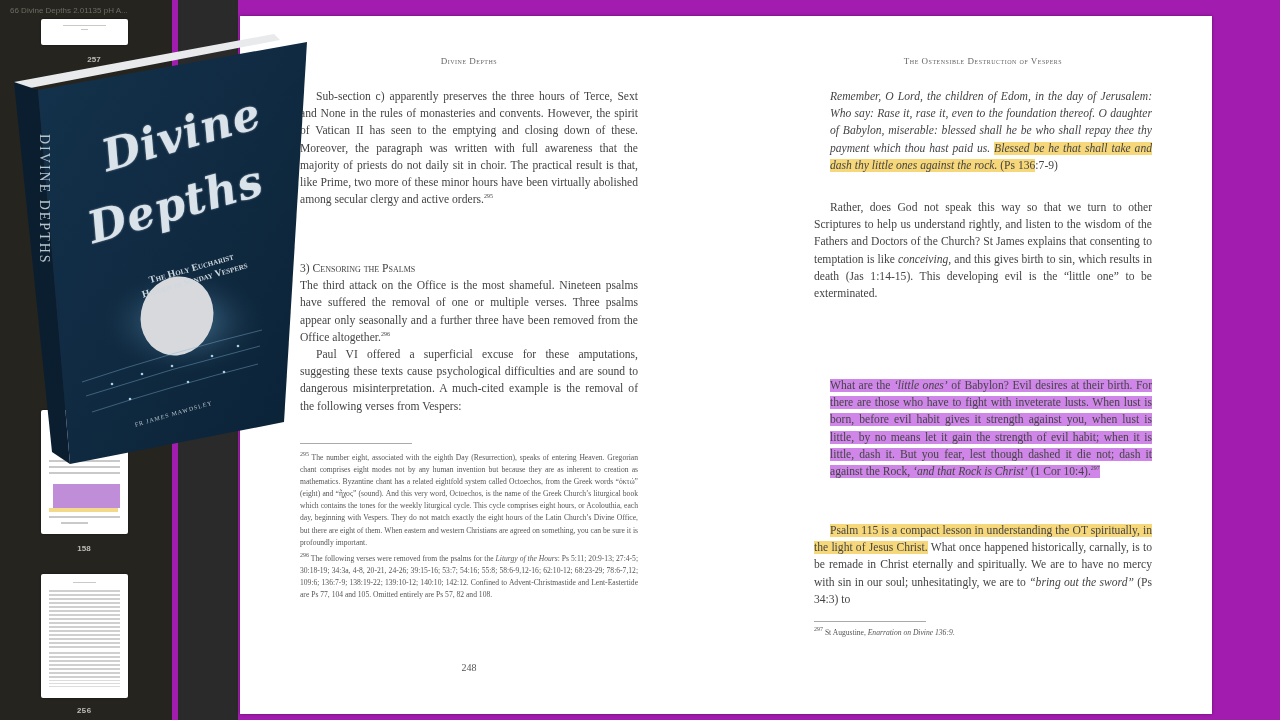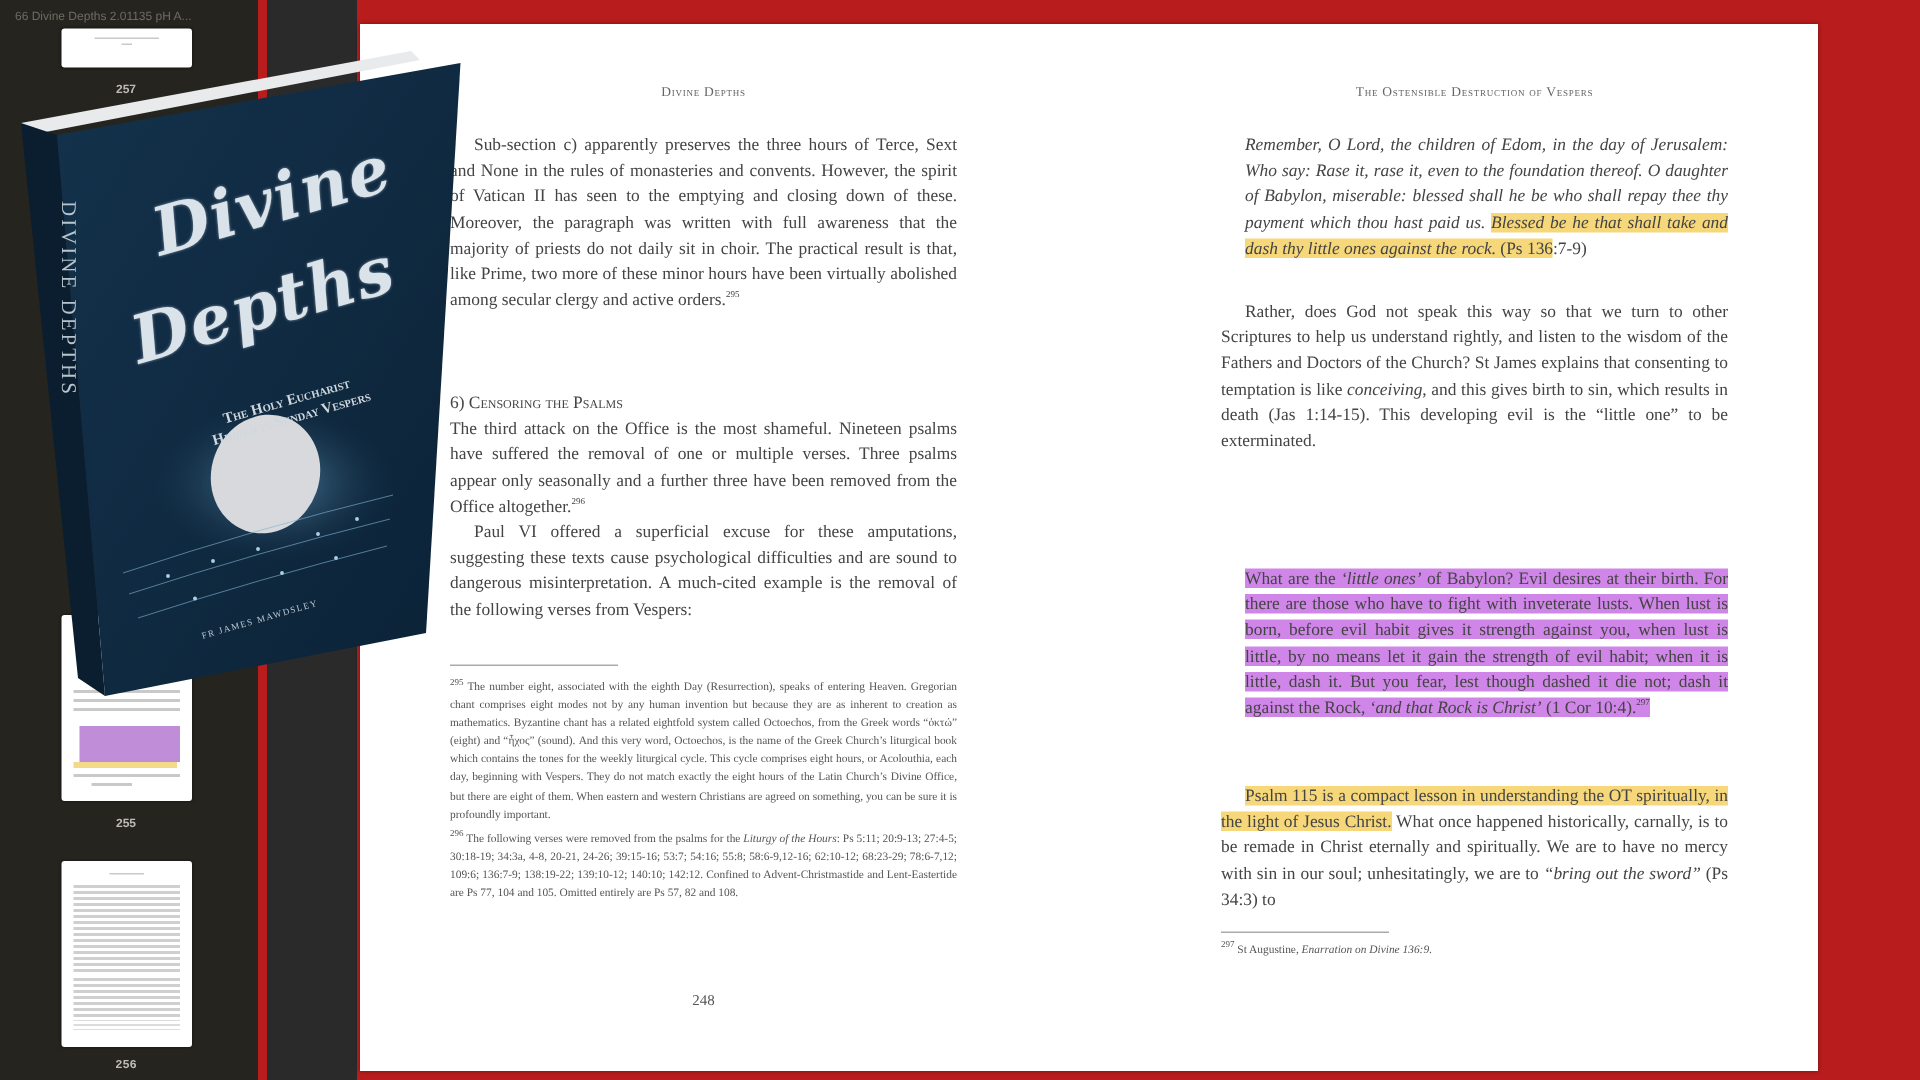--- a/index.html
+++ b/index.html
@@ -1,17 +1,17 @@
 <!DOCTYPE html>
 <html><head>
 <meta charset="utf-8">
 <style>
   * { box-sizing: border-box; margin: 0; padding: 0; }
   html, body { width: 1280px; height: 720px; overflow: hidden; background: #2c2c2c; font-family: "Liberation Serif", serif; }
-  .app { position: relative; width: 1280px; height: 720px; background: #b91c1c; }
+  .app { position: relative; width: 1280px; height: 720px; background: #a21caf; }
 
   
   .sidebar { position: absolute; left: 0; top: 0; width: 172px; height: 720px; background: #25241f; }
   .sidebar-title { position: absolute; left: 10px; top: 6px; font-family: "Liberation Sans", sans-serif; font-size: 8px; color: #6e6c62; white-space: nowrap; }
   .thumb { position: absolute; background: #fff; border-radius: 2px; box-shadow: 0 0 2px rgba(0,0,0,.6); overflow: hidden; }
   .thumb-label { position: absolute; font-family: "Liberation Sans", sans-serif; font-size: 8px; font-weight: bold; color: #bdbbb3; width: 40px; text-align: center; }
   .thumb .tline { position: absolute; left: 8px; right: 8px; height: 2px; background: #c9c9c9; }
   .thumb .hl-p { position: absolute; left: 12px; right: 8px; background: #c08ed8; }
   .thumb .hl-y { position: absolute; left: 8px; right: 10px; background: #f3d98a; }
 
@@ -48,32 +48,32 @@
 
 <div class="app">
 
   <div class="sidebar">
     <div class="sidebar-title">66 Divine Depths 2.01135 pH A...</div>
 
     <div class="thumb" style="left:41px;top:19px;width:87px;height:26px;">
       <div class="tline" style="top:6px;left:22px;right:22px;height:1px;"></div>
       <div class="tline" style="top:10px;left:40px;right:40px;height:1px;"></div>
     </div>
-    <div class="thumb-label" style="left:64px;top:55px;">257</div>
+    <div class="thumb-label" style="left:74px;top:55px;">257</div>
 
     <div class="thumb" style="left:41px;top:410px;width:87px;height:124px;">
       <div class="tline" style="top:50px;"></div>
       <div class="tline" style="top:56px;"></div>
       <div class="tline" style="top:62px;"></div>
       <div class="hl-p" style="top:74px;height:24px;"></div>
       <div class="hl-y" style="top:98px;height:4px;"></div>
       <div class="tline" style="top:106px;"></div>
       <div class="tline" style="top:112px;left:20px;right:40px;"></div>
     </div>
-    <div class="thumb-label" style="left:64px;top:544px;">255</div>
+    <div class="thumb-label" style="left:64px;top:544px;">158</div>
 
     <div class="thumb" style="left:41px;top:574px;width:87px;height:124px;">
       <div class="tline" style="top:8px;left:32px;right:32px;height:1px;"></div>
       <div class="tline" style="top:16px;height:58px;background:repeating-linear-gradient(#cfcfcf 0 2px,#fff 2px 4px);"></div>
       <div class="tline" style="top:78px;height:26px;background:repeating-linear-gradient(#cfcfcf 0 2px,#fff 2px 4px);"></div>
       <div class="tline" style="top:106px;height:8px;background:repeating-linear-gradient(#dcdcdc 0 1px,#fff 1px 3px);"></div>
     </div>
     <div class="thumb-label" style="left:64px;top:706px;font-family:Liberation Mono, monospace;">256</div>
   </div>
 
@@ -82,21 +82,21 @@
   <div class="spread">
 
     <div class="page page-left">
       <div class="running-head">Divine Depths</div>
 
       <div class="body-text" style="top:72px;">
         <p><span>Sub-section c) apparently preserves the three hours of Terce, Sext and None in the rules of monasteries and convents. However, the spirit of Vatican II has seen to the emptying and closing down of these. Moreover, the paragraph was written with full awareness that the majority of priests do not daily sit in choir. The practical result is that, like Prime, two more of these minor hours have been virtually abolished among secular clergy and active orders.</span><sup>295</sup></p>
       </div>
 
       <div class="body-text" style="top:244px;">
-        <p class="noindent section-head">6) Censoring the Psalms</p>
+        <p class="noindent section-head">3) Censoring the Psalms</p>
         <p class="noindent"><span>The third attack on the Office is the most shameful. Nineteen psalms have suffered the removal of one or multiple verses. Three psalms appear only seasonally and a further three have been removed from the Office altogether.</span><sup>296</sup></p>
         <p>Paul VI offered a superficial excuse for these amputations, suggesting these texts cause psychological difficulties and are sound to dangerous misinterpretation. A much-cited example is the removal of the following verses from Vespers:</p>
       </div>
 
       <div class="fn-rule" style="top:427px;"></div>
       <div class="footnotes" style="top:436px;">
         <p><sup>295</sup> <span>The number eight, associated with the eighth Day (Resurrection), speaks of entering Heaven. Gregorian chant comprises eight modes not by any human invention but because they are as inherent to creation as mathematics. Byzantine chant has a related eightfold system called Octoechos, from the Greek words “ὀκτώ” (eight) and “ἦχος” (sound). And this very word, Octoechos, is the name of the Greek Church’s liturgical book which contains the tones for the weekly liturgical cycle. This cycle comprises eight hours, or Acolouthia, each day, beginning with Vespers. They do not match exactly the eight hours of the Latin Church’s Divine Office, but there are eight of them. When eastern and western Christians are agreed on something, you can be sure it is profoundly important.</span></p>
         <p><sup>296</sup> <span>The following verses were removed from the psalms for the </span><i>Liturgy of the Hours</i><span>: Ps 5:11; 20:9-13; 27:4-5; 30:18-19; 34:3a, 4-8, 20-21, 24-26; 39:15-16; 53:7; 54:16; 55:8; 58:6-9,12-16; 62:10-12; 68:23-29; 78:6-7,12; 109:6; 136:7-9; 138:19-22; 139:10-12; 140:10; 142:12. Confined to Advent-Christmastide and Lent-Eastertide are Ps 77, 104 and 105. Omitted entirely are Ps 57, 82 and 108.</span></p>
       </div>
 

